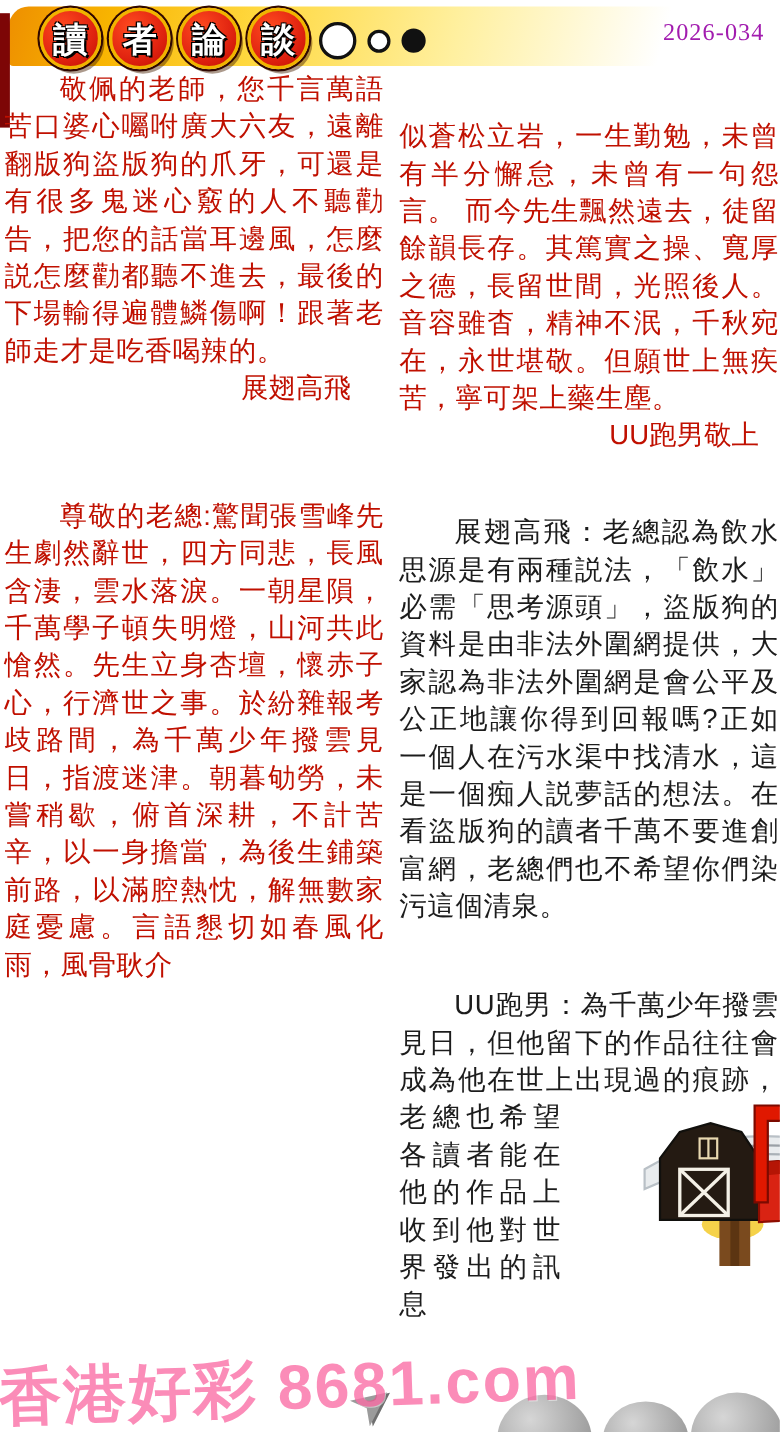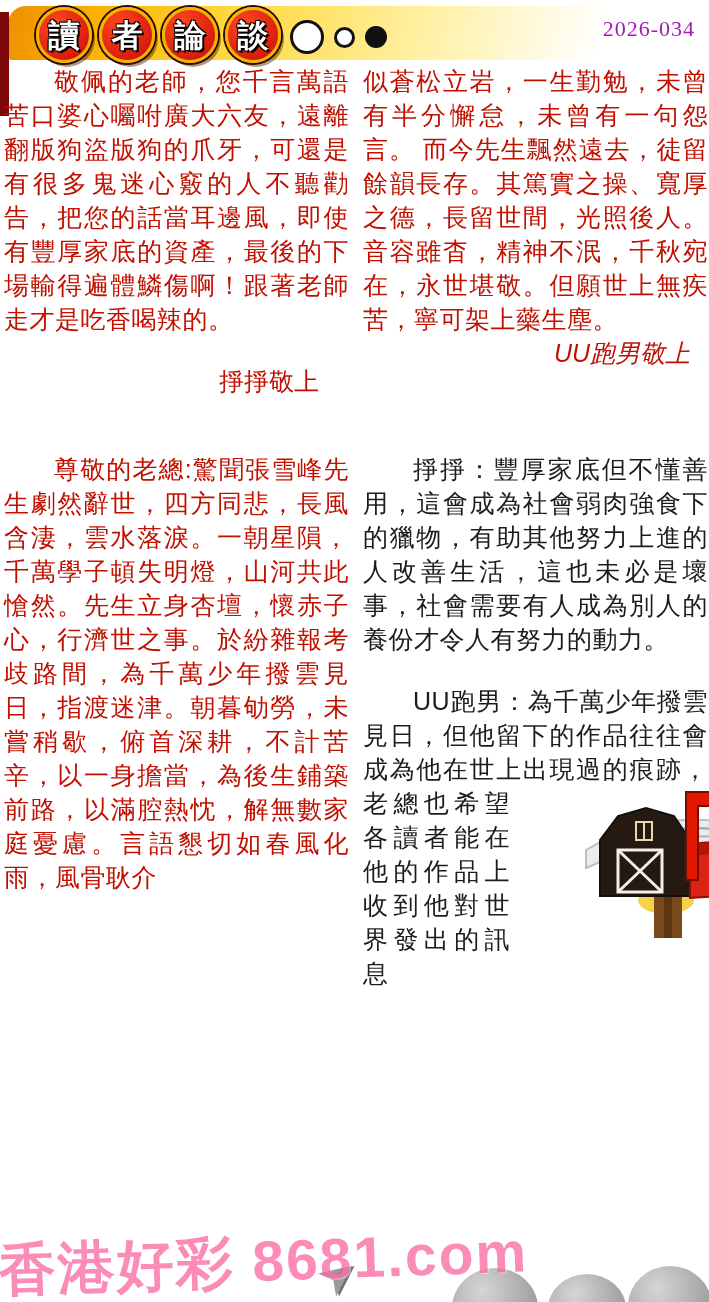--- a/index.html
+++ b/index.html
@@ -101,33 +101,33 @@
     <div class="dot1"></div>
     <div class="dot2"></div>
     <div class="dot3"></div>
   </div>
 
   <div class="issue">2026-034</div>
 
   <div class="columns">
 
     <div class="col">
-      <p class="para letter">敬佩的老師，您千言萬語苦口婆心囑咐廣大六友，遠離翻版狗盜版狗的爪牙，可還是有很多鬼迷心竅的人不聽勸告，把您的話當耳邊風，即使有豐厚家底的資產，最後的下場輸得遍體鱗傷啊！跟著老師走才是吃香喝辣的。</p>
+      <p class="para letter">敬佩的老師，您千言萬語苦口婆心囑咐廣大六友，遠離翻版狗盜版狗的爪牙，可還是有很多鬼迷心竅的人不聽勸告，把您的話當耳邊風，怎麼説怎麼勸都聽不進去，最後的下場輸得遍體鱗傷啊！跟著老師走才是吃香喝辣的。</p>
+      <div class="sig">展翅高飛</div>
       <div class="gap"></div>
-      <div class="sig">掙掙敬上</div>
       <div class="gap"></div>
       <p class="para letter">尊敬的老總:驚聞張雪峰先生劇然辭世，四方同悲，長風含淒，雲水落淚。一朝星隕，千萬學子頓失明燈，山河共此愴然。先生立身杏壇，懷赤子心，行濟世之事。於紛雜報考歧路間，為千萬少年撥雲見日，指渡迷津。朝暮劬勞，未嘗稍歇，俯首深耕，不計苦辛，以一身擔當，為後生鋪築前路，以滿腔熱忱，解無數家庭憂慮。言語懇切如春風化雨，風骨耿介</p>
     </div>
 
     <div class="col">
-      <p class="para letter" style="text-indent:0;">似蒼松立岩，一生勤勉，未曾有半分懈怠，未曾有一句怨言。 而今先生飄然遠去，徒留餘韻長存。其篤實之操、寬厚之德，長留世間，光照後人。音容雖杳，精神不泯，千秋宛在，永世堪敬。但願世上無疾苦，寧可架上藥生塵。</p>
-      <div class="sig" style="padding-right:18px;font-style:italic;">UU跑男敬上</div>
+      <p class="para letter" style="text-indent:0;margin-top:43px;">似蒼松立岩，一生勤勉，未曾有半分懈怠，未曾有一句怨言。 而今先生飄然遠去，徒留餘韻長存。其篤實之操、寬厚之德，長留世間，光照後人。音容雖杳，精神不泯，千秋宛在，永世堪敬。但願世上無疾苦，寧可架上藥生塵。</p>
+      <div class="sig" style="padding-right:18px;">UU跑男敬上</div>
       <div class="gap"></div>
+      <p class="para reply">展翅高飛：老總認為飲水思源是有兩種説法，「飲水」必需「思考源頭」，盜版狗的資料是由非法外圍網提供，大家認為非法外圍網是會公平及公正地讓你得到回報嗎?正如一個人在污水渠中找清水，這是一個痴人説夢話的想法。在看盜版狗的讀者千萬不要進創富網，老總們也不希望你們染污這個清泉。</p>
       <div class="gap"></div>
-      <p class="para reply">掙掙：豐厚家底但不懂善用，這會成為社會弱肉強食下的獵物，有助其他努力上進的人改善生活，這也未必是壞事，社會需要有人成為別人的養份才令人有努力的動力。</p>
       <div class="gap"></div>
       <p class="para reply"><span>UU跑男：為千萬少年撥雲見日，但他留下的作品往往會成為他在世上出現過的痕</span><span class="mailbox-float"><svg class="mailbox-svg" width="192" height="150" viewBox="0 0 192 150" xmlns="http://www.w3.org/2000/svg">
 
           <ellipse cx="98" cy="112" rx="28" ry="14" fill="#f5d24a"></ellipse>
 
           <rect x="86" y="88" width="28" height="62" fill="#7a4a1e"></rect>
           <rect x="96" y="88" width="8" height="62" fill="#5c3512"></rect>
 
           <path d="M18,62 Q95,16 188,40 L188,64 Q100,42 18,80 Z" fill="#e9ecee" stroke="#b9c0c6" stroke-width="2"></path>
           <path d="M40,58 Q110,30 180,46" fill="none" stroke="#9aa0a6" stroke-width="2"></path>

